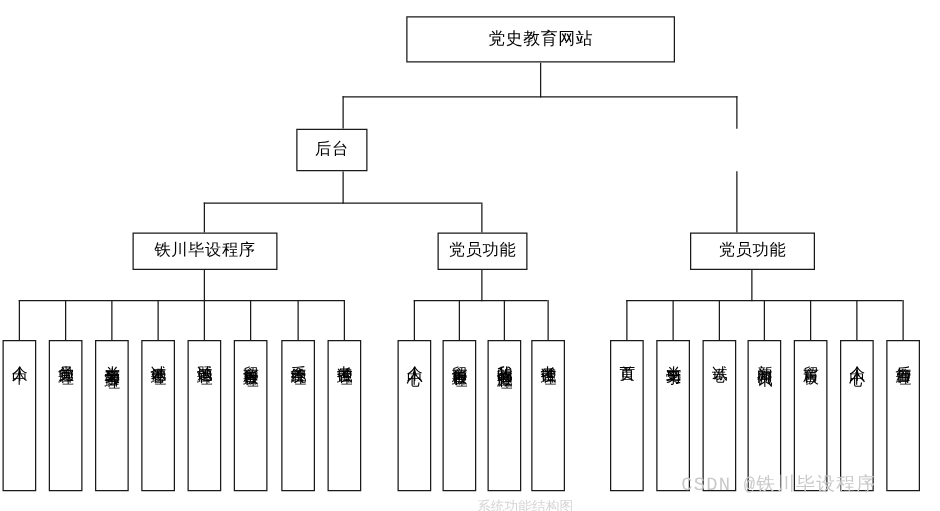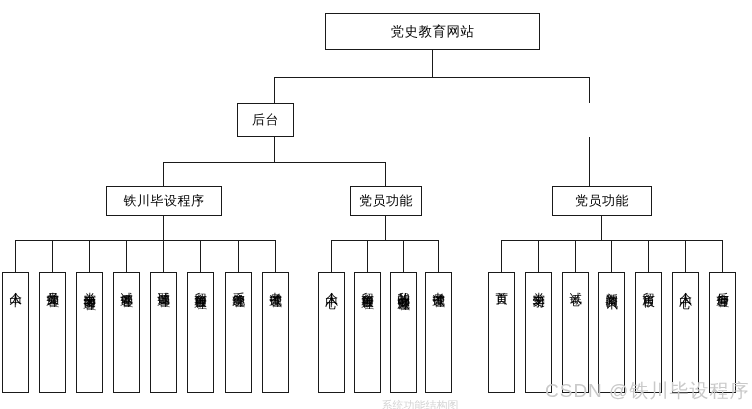--- a/index.html
+++ b/index.html
@@ -62,27 +62,27 @@
     z-index: 1;
   }
   .edge.vline { width: 1px; }
   .edge.hline { height: 1px; }
 
   
   #watermark {
     position: absolute;
     left: 545px;
     top: 378px;
-    font-size: 19px;
+    font-size: 15px;
     color: #c9c9c9;
     letter-spacing: 1px;
     white-space: nowrap;
     z-index: 5;
     pointer-events: none;
-    font-family: Liberation Sans, sans-serif;
+    font-family: Liberation Mono, monospace;
   }
   #caption {
     position: absolute;
     left: 330px;
     top: 398px;
     width: 180px;
     text-align: center;
     font-size: 11px;
     color: #d5d5d5;
     z-index: 4;

